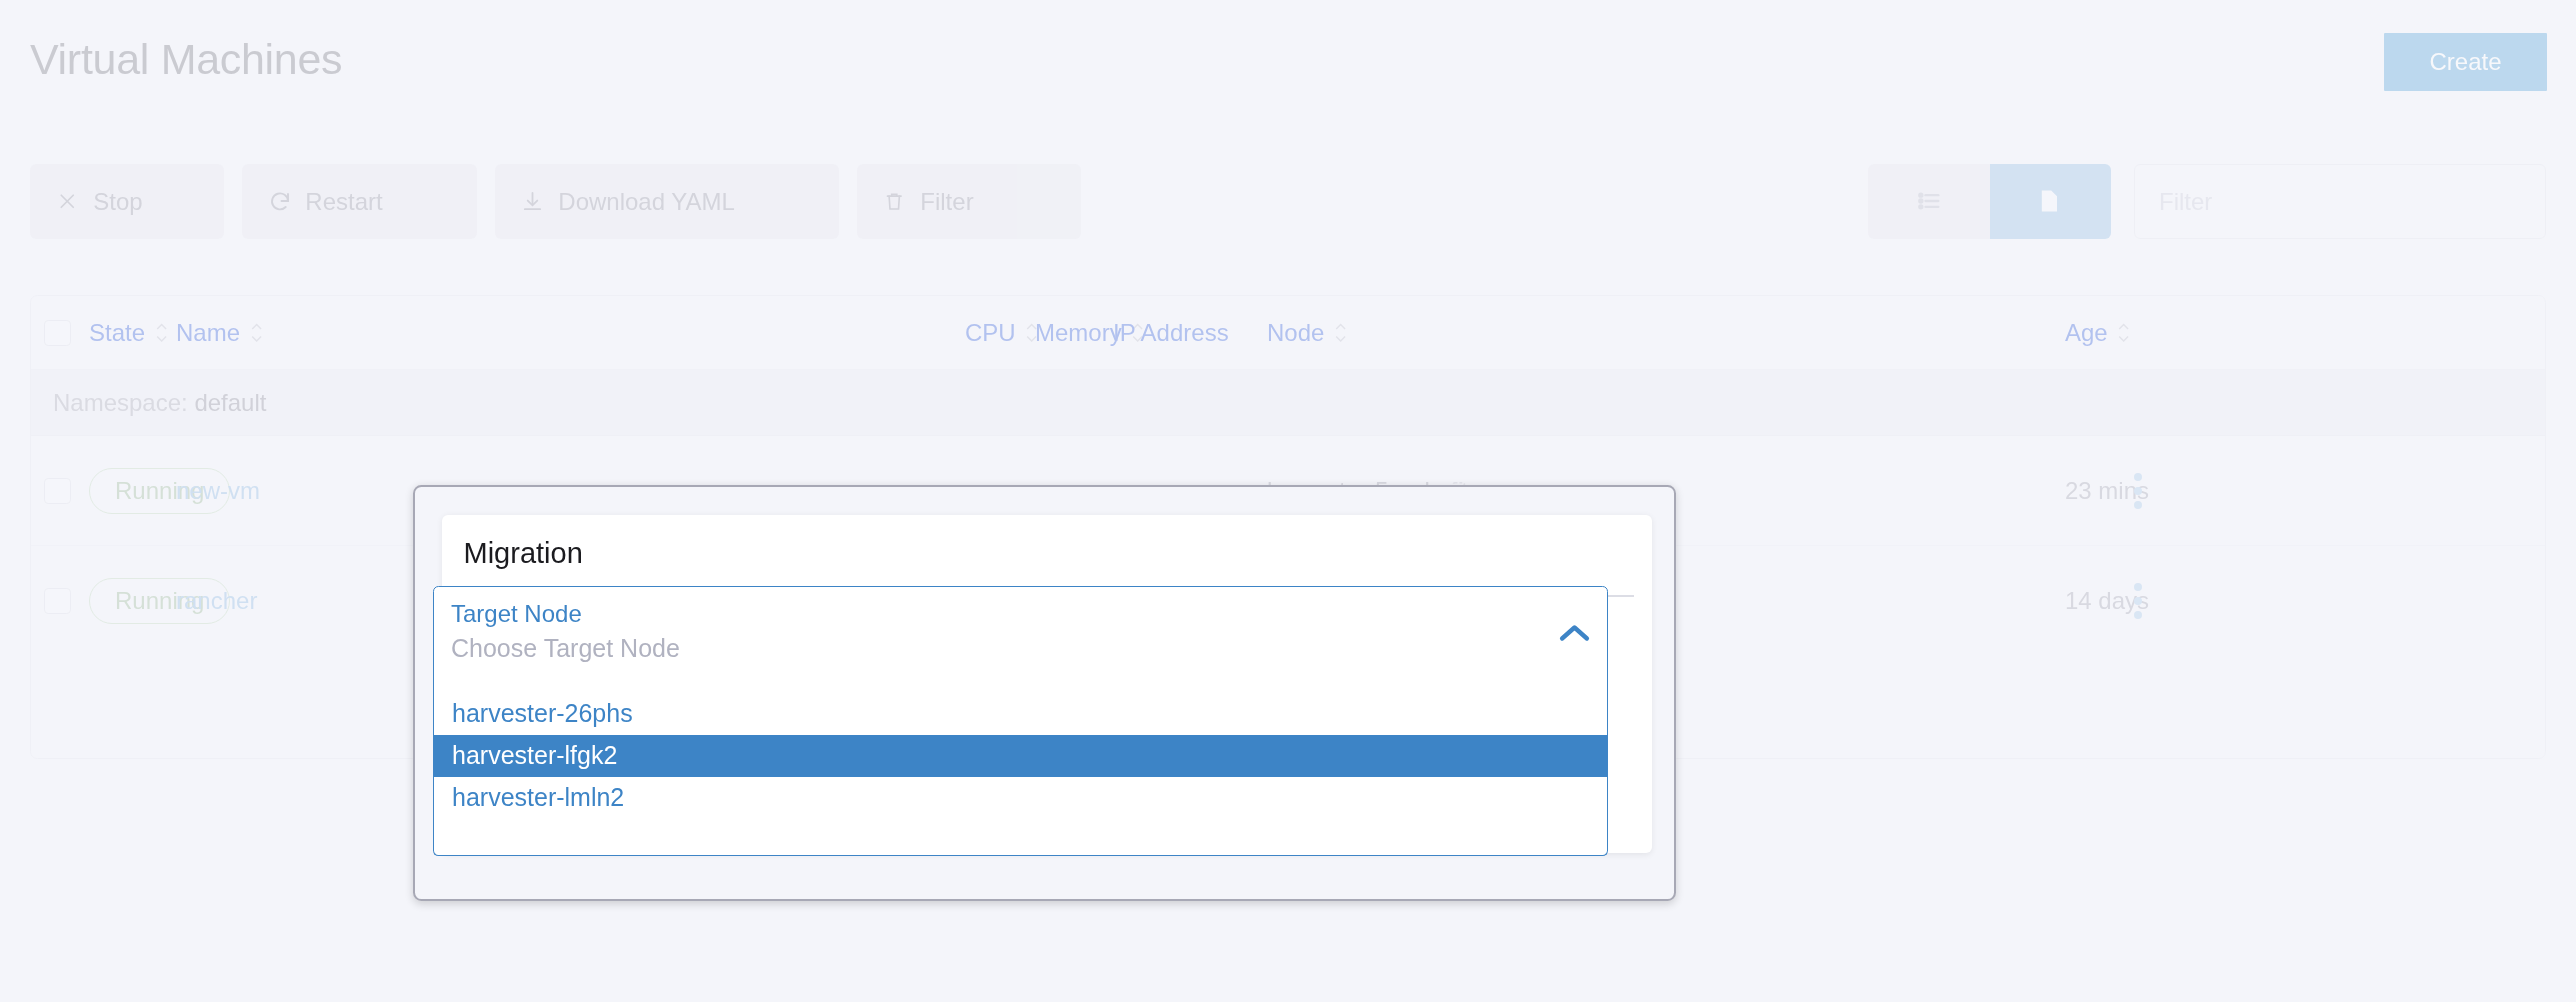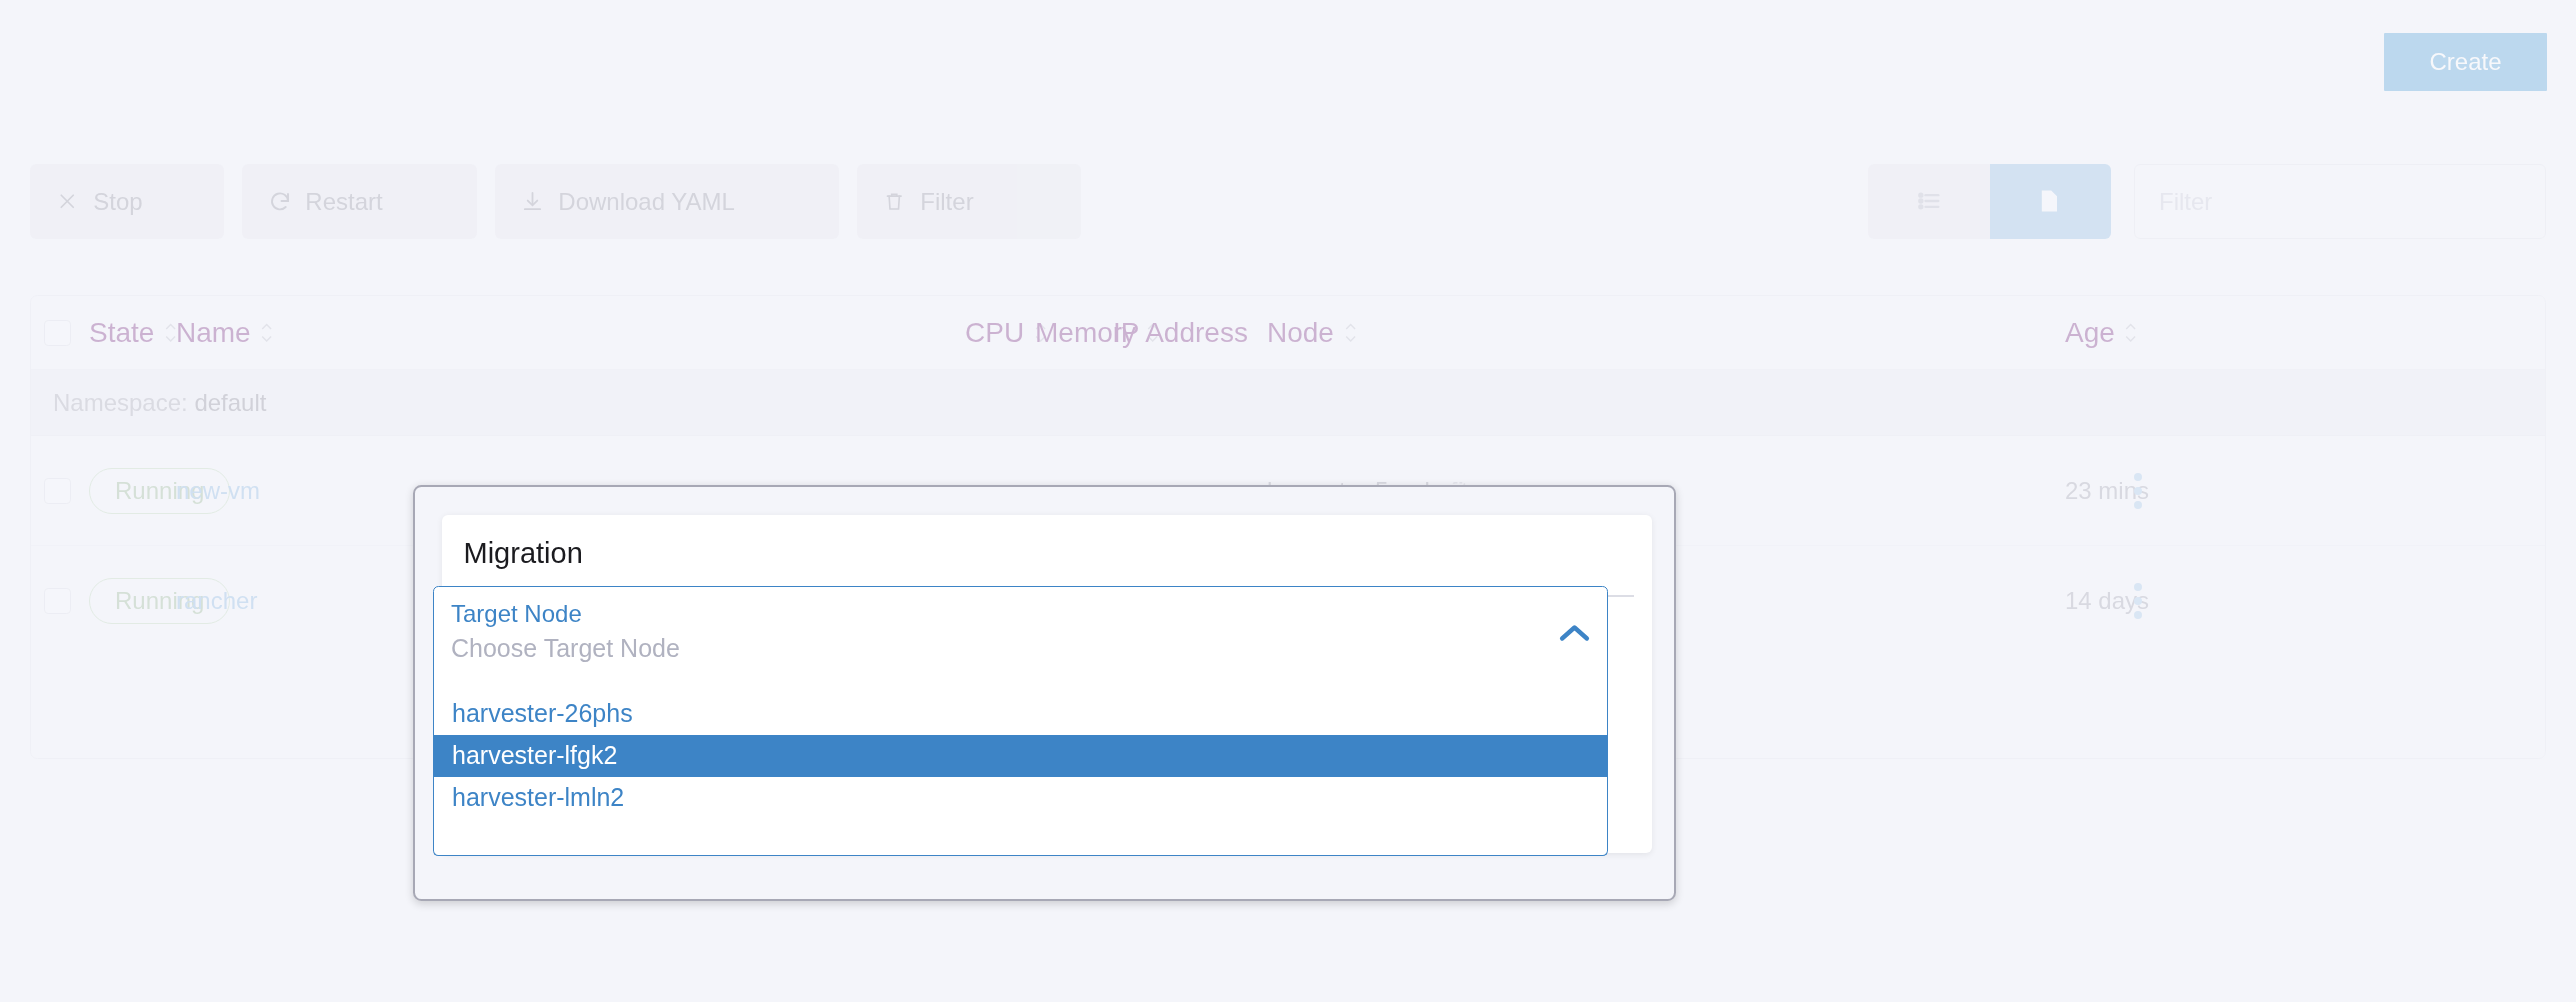--- a/index.html
+++ b/index.html
@@ -131,22 +131,22 @@
     height: 74px;
     border-bottom: 1.2px solid #eaebf3;
   }
   .th {
     position: absolute;
     top: 0;
     height: 74px;
     display: flex;
     align-items: center;
     gap: 9.6px;
-    font-size: 28px;
-    color: #701a75;
+    font-size: 24px;
+    color: #1d4ed8;
     cursor: pointer;
   }
   .sort-arrows {
     display: inline-flex;
     flex-direction: column;
     justify-content: center;
     gap: 2.4px;
     color: #b9bac6;
   }
   .checkbox-box {
@@ -312,20 +312,21 @@
     background: #3d84c6;
     color: #ffffff;
   }
 </style>
 </head>
 <body>
 
 <div class="page">
 
   <div class="page-header">
+    <div class="page-title">Virtual Machines</div>
     <button class="create-button">Create</button>
   </div>
 
   <div class="toolbar">
 
     <button class="action-btn" id="btn-stop">
       <span class="btn-icon">
         <svg width="20.5" height="20.5" viewBox="0 0 24 24" fill="none" stroke="#8b8b98" stroke-width="2" stroke-linecap="round">
           <line x1="5" y1="5" x2="19" y2="19"></line>
             <line x1="19" y1="5" x2="5" y2="19"></line>

